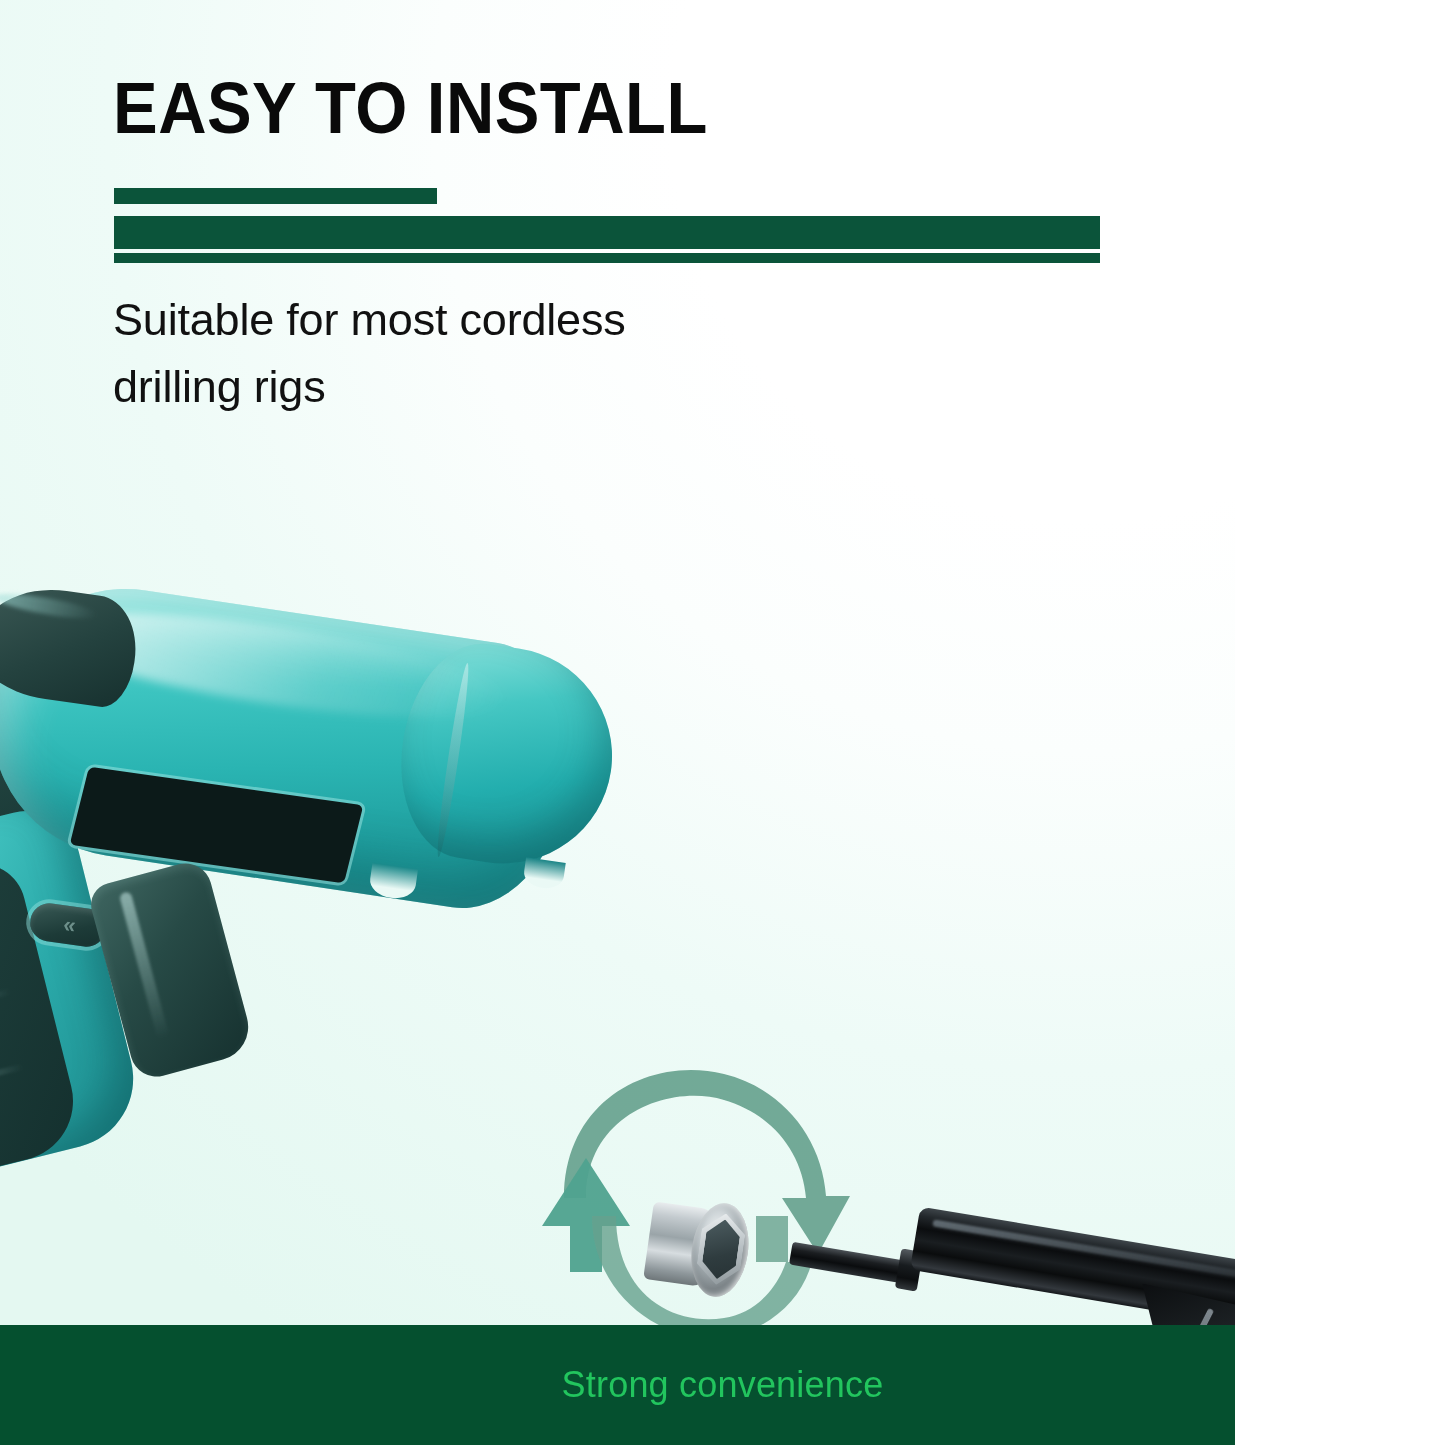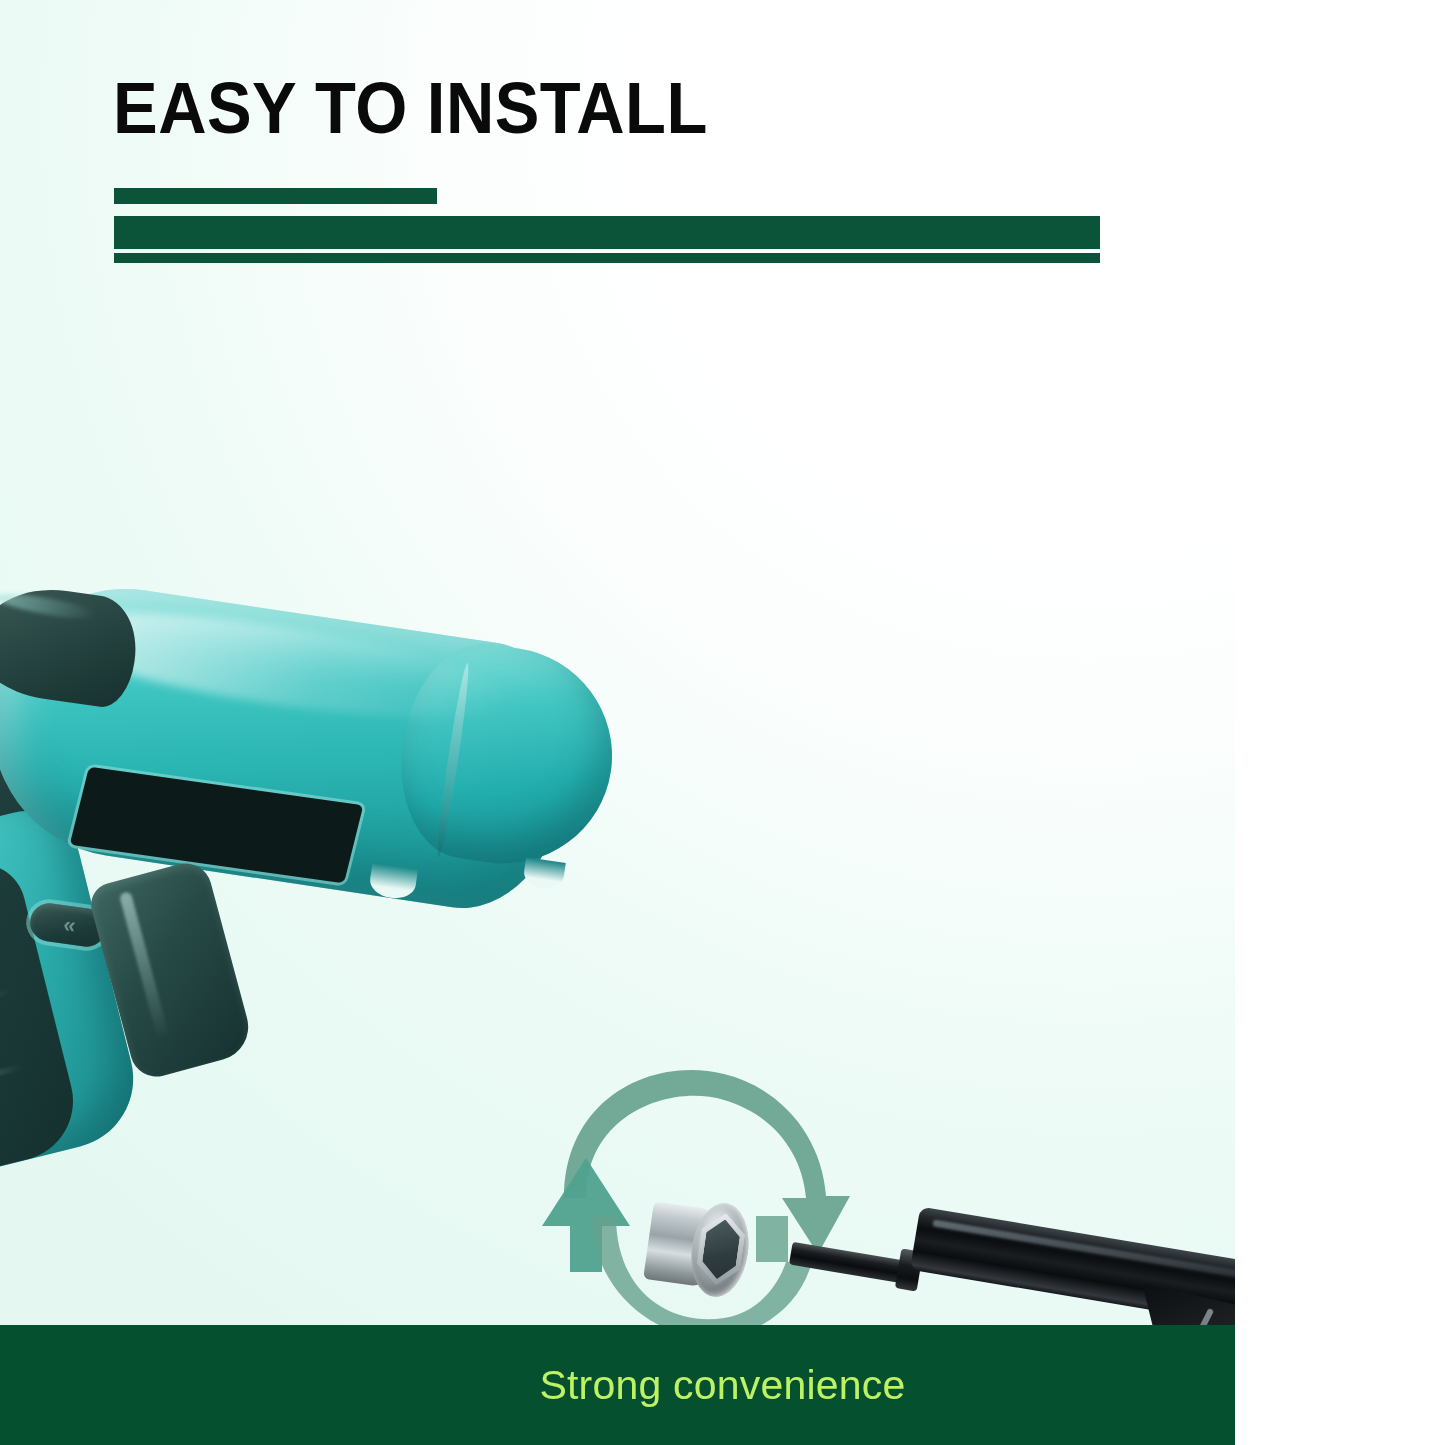--- a/index.html
+++ b/index.html
@@ -355,36 +355,37 @@
 
   
   .footer{
     position:absolute;
     left:0; top:1325px;
     width:1445px; height:120px;
     background:#05502f;
     display:flex;align-items:center;justify-content:center;
   }
   .footer-text{
-    color:#bef264;
-    font-size:41px;
+    color:#22c55e;
+    font-size:36px;
     letter-spacing:.2px;
   }
 </style>
 </head>
 <body>
 
 <div id="page">
 
   <div class="title">EASY TO INSTALL</div>
 
   <div class="rule rule-1"></div>
   <div class="rule rule-2"></div>
   <div class="rule rule-3"></div>
 
+  <div class="subtitle">Suitable for most cordless drilling rigs</div>
 
   <div class="stage">
 
     <div class="drill">
       <div class="rear-panel"></div>
       <div class="handle"></div>
       <div class="grip">
 
         <div class="grip-ridge" style="left:16px;top:130px;"></div>
         <div class="grip-ridge" style="left:10px;top:206px;"></div>

